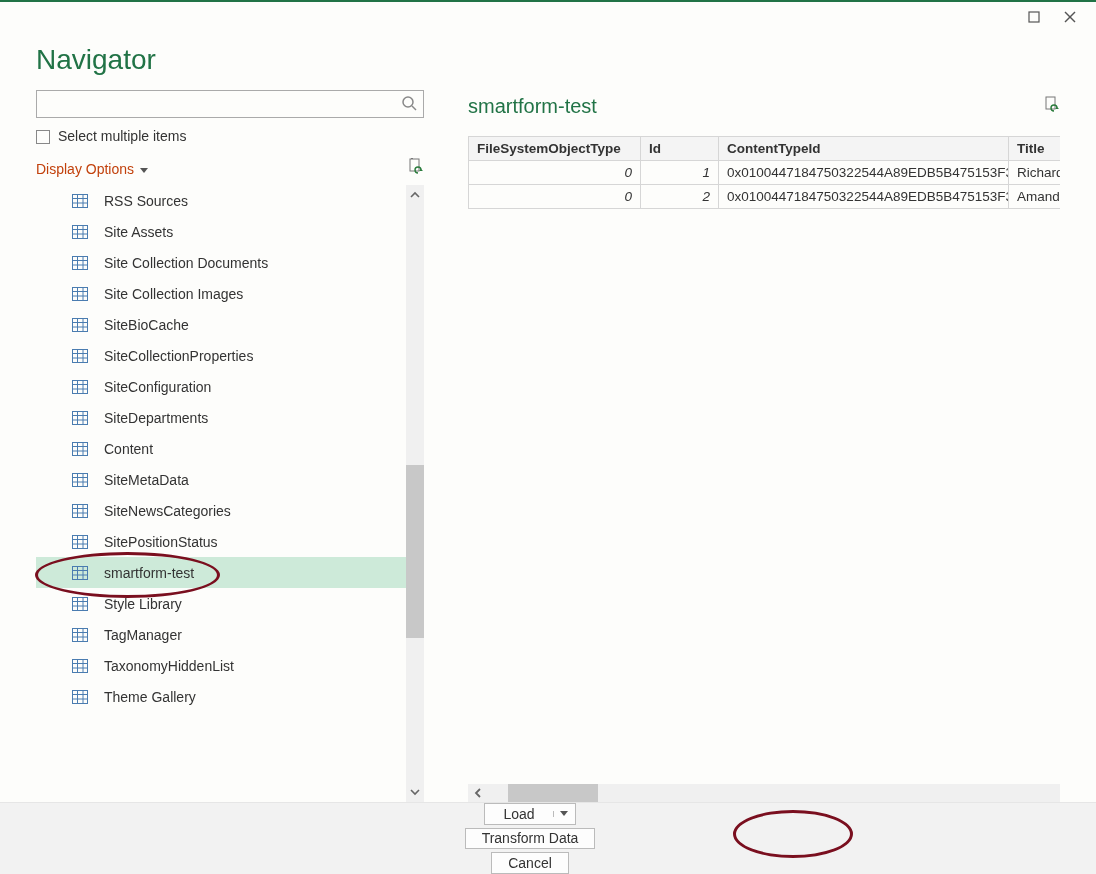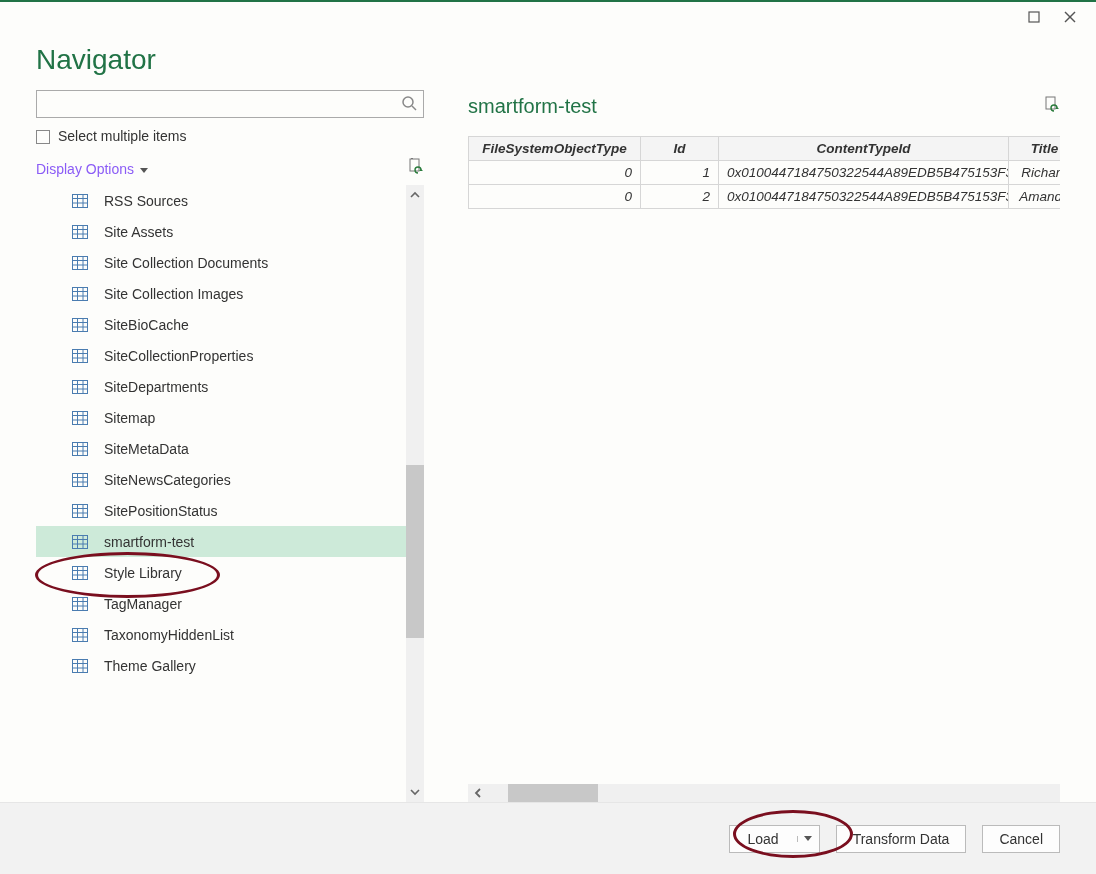--- a/index.html
+++ b/index.html
@@ -65,21 +65,21 @@
   .checkbox {
     width: 14px; height: 14px; border: 1px solid #888;
     margin-right: 8px;
   }
   .subrow {
     display: flex; align-items: center; justify-content: space-between;
     margin-top: 14px;
   }
   .dispopt {
     display: flex; align-items: center; gap: 6px;
-    color: #8b5cf6; cursor: default;
+    color: #c2410c; cursor: default;
   }
   .tree-area {
     flex: 1; margin-top: 6px;
     display: flex;
     overflow: hidden;
   }
   .tree {
     flex: 1; overflow: hidden;
   }
   .tree-item {
@@ -132,24 +132,23 @@
   .preview-table {
     margin-top: 14px;
     border-collapse: collapse;
     font-size: 13.5px;
     table-layout: fixed;
     width: 612px;
   }
   .preview-table th, .preview-table td {
     border: 1px solid #d6d6d6;
     padding: 3px 8px;
-    text-align: center;
+    text-align: left;
     overflow: hidden; white-space: nowrap;
     height: 24px;
-    font-style: italic;
   }
   .preview-table th {
     background: #f4f4f4;
     font-weight: 600;
   }
   .preview-table td.num { text-align: right; font-style: italic; }
   .col-fs { width: 172px; }
   .col-id { width: 78px; }
   .col-ct { width: 290px; }
   .col-ti { width: 72px; }
@@ -162,21 +161,21 @@
   }
   .hthumb {
     position: absolute; left: 40px; width: 90px; height: 18px;
     background: #c8c8c8;
   }
   .footer {
     height: 72px;
     background: #f2f2f2;
     border-top: 1px solid #e6e6e6;
     display: flex; align-items: center; justify-content: flex-end;
-    padding-right: 36px; gap: 16px;
+    padding-right: 36px; gap: 3px; flex-direction: column;
   }
   .btn {
     height: 28px;
     border: 1px solid #bbb;
     background: #fdfdfd;
     display: flex; align-items: center; justify-content: center;
     padding: 0 16px;
     font-size: 14px;
     cursor: default;
   }
@@ -320,31 +319,41 @@
               <span>SiteCollectionProperties</span>
             </div>
             <div class="tree-item">
               <svg class="table-icon" viewBox="0 0 16 14">
                 <rect x="0.5" y="0.5" width="15" height="13"></rect>
                 <line x1="0" y1="4.5" x2="16" y2="4.5"></line>
                 <line x1="0" y1="9" x2="16" y2="9"></line>
                 <line x1="5.5" y1="0" x2="5.5" y2="14"></line>
                 <line x1="11" y1="0" x2="11" y2="14"></line>
               </svg>
+              <span>SiteConfiguration</span>
+            </div>
+            <div class="tree-item">
+              <svg class="table-icon" viewBox="0 0 16 14">
+                <rect x="0.5" y="0.5" width="15" height="13"></rect>
+                <line x1="0" y1="4.5" x2="16" y2="4.5"></line>
+                <line x1="0" y1="9" x2="16" y2="9"></line>
+                <line x1="5.5" y1="0" x2="5.5" y2="14"></line>
+                <line x1="11" y1="0" x2="11" y2="14"></line>
+              </svg>
               <span>SiteDepartments</span>
             </div>
             <div class="tree-item">
               <svg class="table-icon" viewBox="0 0 16 14">
                 <rect x="0.5" y="0.5" width="15" height="13"></rect>
                 <line x1="0" y1="4.5" x2="16" y2="4.5"></line>
                 <line x1="0" y1="9" x2="16" y2="9"></line>
                 <line x1="5.5" y1="0" x2="5.5" y2="14"></line>
                 <line x1="11" y1="0" x2="11" y2="14"></line>
               </svg>
-              <span>Sitemap</span>
+              <span>Content</span>
             </div>
             <div class="tree-item">
               <svg class="table-icon" viewBox="0 0 16 14">
                 <rect x="0.5" y="0.5" width="15" height="13"></rect>
                 <line x1="0" y1="4.5" x2="16" y2="4.5"></line>
                 <line x1="0" y1="9" x2="16" y2="9"></line>
                 <line x1="5.5" y1="0" x2="5.5" y2="14"></line>
                 <line x1="11" y1="0" x2="11" y2="14"></line>
               </svg>
               <span>SiteMetaData</span>

